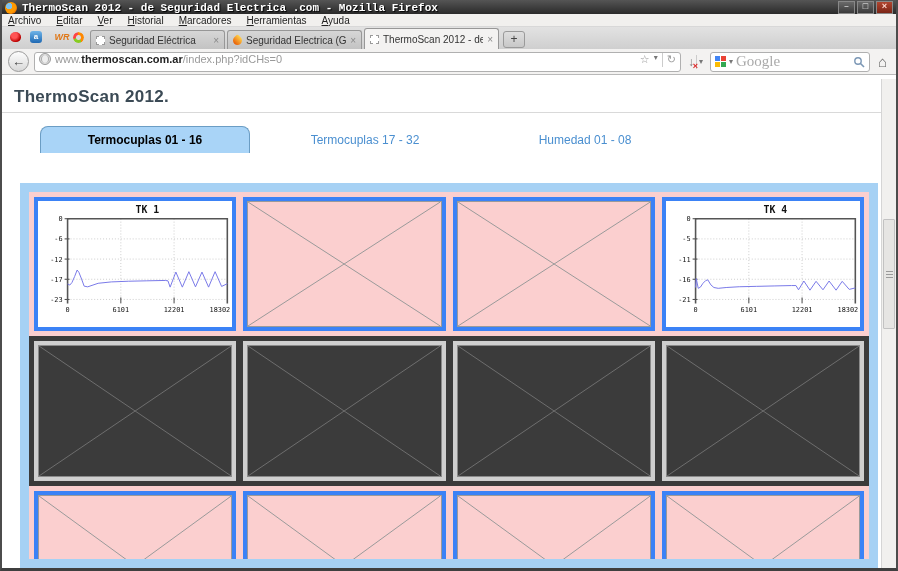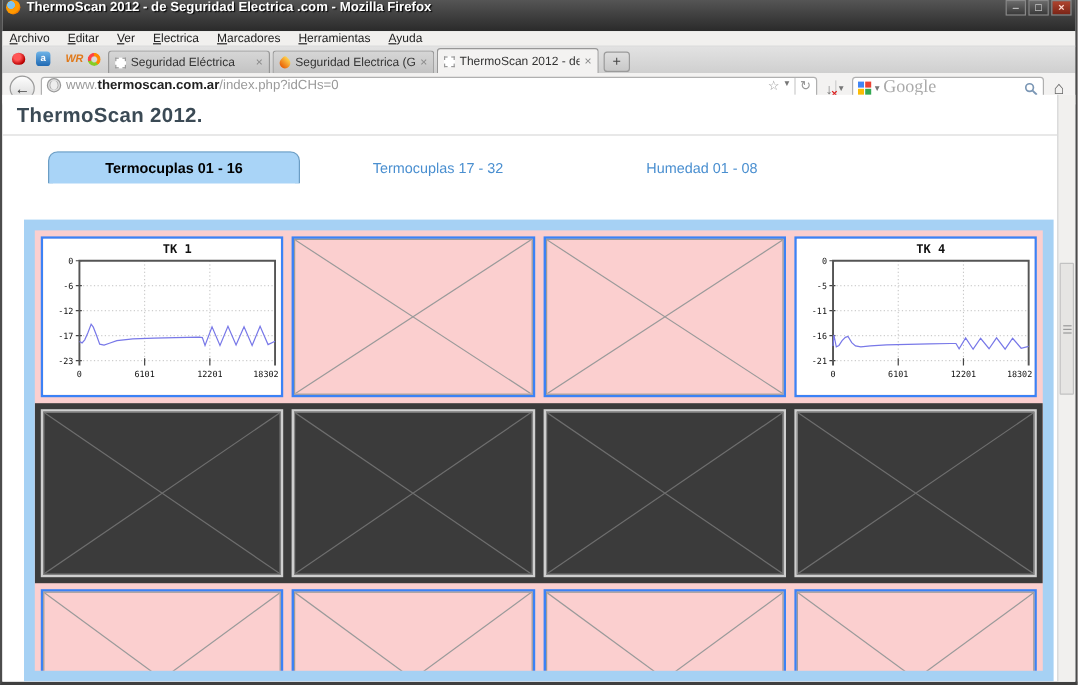--- a/index.html
+++ b/index.html
@@ -3,22 +3,22 @@
 <meta charset="utf-8">
 <style>
   * { box-sizing: border-box; margin: 0; padding: 0; }
   html,body { width:898px; height:571px; overflow:hidden; background:#888;
               font-family:"Liberation Sans", sans-serif; }
   .window { position:relative; width:898px; height:571px;
             border-left:2px solid #4c4c4c; border-right:2px solid #4c4c4c;
             border-bottom:3px solid #3f3f3f; background:#fff; }
 
   
-  .titlebar { height:26px; background:linear-gradient(#555,#2a2a2a);
-              display:flex; align-items:flex-start; padding:0 3px; }
+  .titlebar { height:14px; background:linear-gradient(#555,#2a2a2a);
+              display:flex; align-items:flex-end; padding:0 3px;font-family:Liberation Mono, monospace; }
   .fx-icon { width:12px; height:12px; border-radius:50%; flex:0 0 auto;
              background:radial-gradient(circle at 35% 35%, #7ec3f0 0 28%, #f90 30% 60%, #c30 100%); }
   .title-text { color:#fff; font-size:11px; font-weight:bold; margin-left:5px;
                 text-shadow:1px 1px 1px #000; white-space:nowrap; overflow:hidden; flex:1; }
   .win-btns { display:flex; gap:2px; margin-left:4px; }
   .wbtn { width:17px; height:13px; background:linear-gradient(#6a6a6a,#3a3a3a);
           border:1px solid #888; color:#eee; font-size:9px; line-height:11px;
           text-align:center; cursor:default; }
   .wbtn.close { background:linear-gradient(#b0452f,#7a2416); color:#ffd9cf; font-weight:bold; }
 
@@ -104,21 +104,21 @@
   .ptab-active { width:210px; margin-left:38px; height:27px; background:#a9d4f7;
                  border:1px solid #6b9dc4; border-bottom:none; border-radius:8px 8px 0 0;
                  font-size:12px; font-weight:bold; color:#000000; text-align:center; line-height:26px; }
   .ptab { width:210px; margin-left:10px; font-size:12px; color:#4a8fd0; text-align:center;
           line-height:26px; }
 
   .panel { position:absolute; top:104px; left:18px; right:3px; bottom:0; background:#a6d1f4; padding:9px; }
   .panel-inner { width:100%; height:100%; background:#fbcfcf; padding:5px; overflow:hidden; }
 
   .grid { display:grid; grid-template-columns:repeat(4,1fr); gap:7px; }
-  .cell { border:2px solid #3b82f6; padding:0; height:134px; }
+  .cell { border:4px solid #3b82f6; padding:0; height:134px; }
   .chart-box { width:100%; height:100%; background:#fff; }
   .chart-box svg { display:block; width:100%; height:100%; }
   .ph { width:100%; height:100%; border:1px solid #9a9a9a; position:relative; }
   .ph svg { position:absolute; inset:0; width:100%; height:100%; }
   .ph line { stroke:#9a9a9a; stroke-width:1; vector-effect:non-scaling-stroke; }
 
   .darkrow { background:#3b3b3b; margin:5px -5px; padding:5px; }
   .darkrow .cell { border-color:#cfcfcf; height:140px; }
   .darkrow .ph { border-color:#8a8a8a; }
   .darkrow .ph line { stroke:#6e6e6e; }
@@ -137,21 +137,21 @@
       <span class="wbtn">–</span>
       <span class="wbtn">□</span>
       <span class="wbtn close">×</span>
     </span>
   </div>
 
   <div class="menubar">
     <span class="menu-item">Archivo</span>
     <span class="menu-item">Editar</span>
     <span class="menu-item">Ver</span>
-    <span class="menu-item">Electrica</span>
+    <span class="menu-item">Historial</span>
     <span class="menu-item">Marcadores</span>
     <span class="menu-item">Herramientas</span>
     <span class="menu-item">Ayuda</span>
   </div>
 
   <div class="tabstrip">
     <div class="addon-icons">
       <span class="addon-btn">
           <span class="bug-icon"></span>
         </span>

